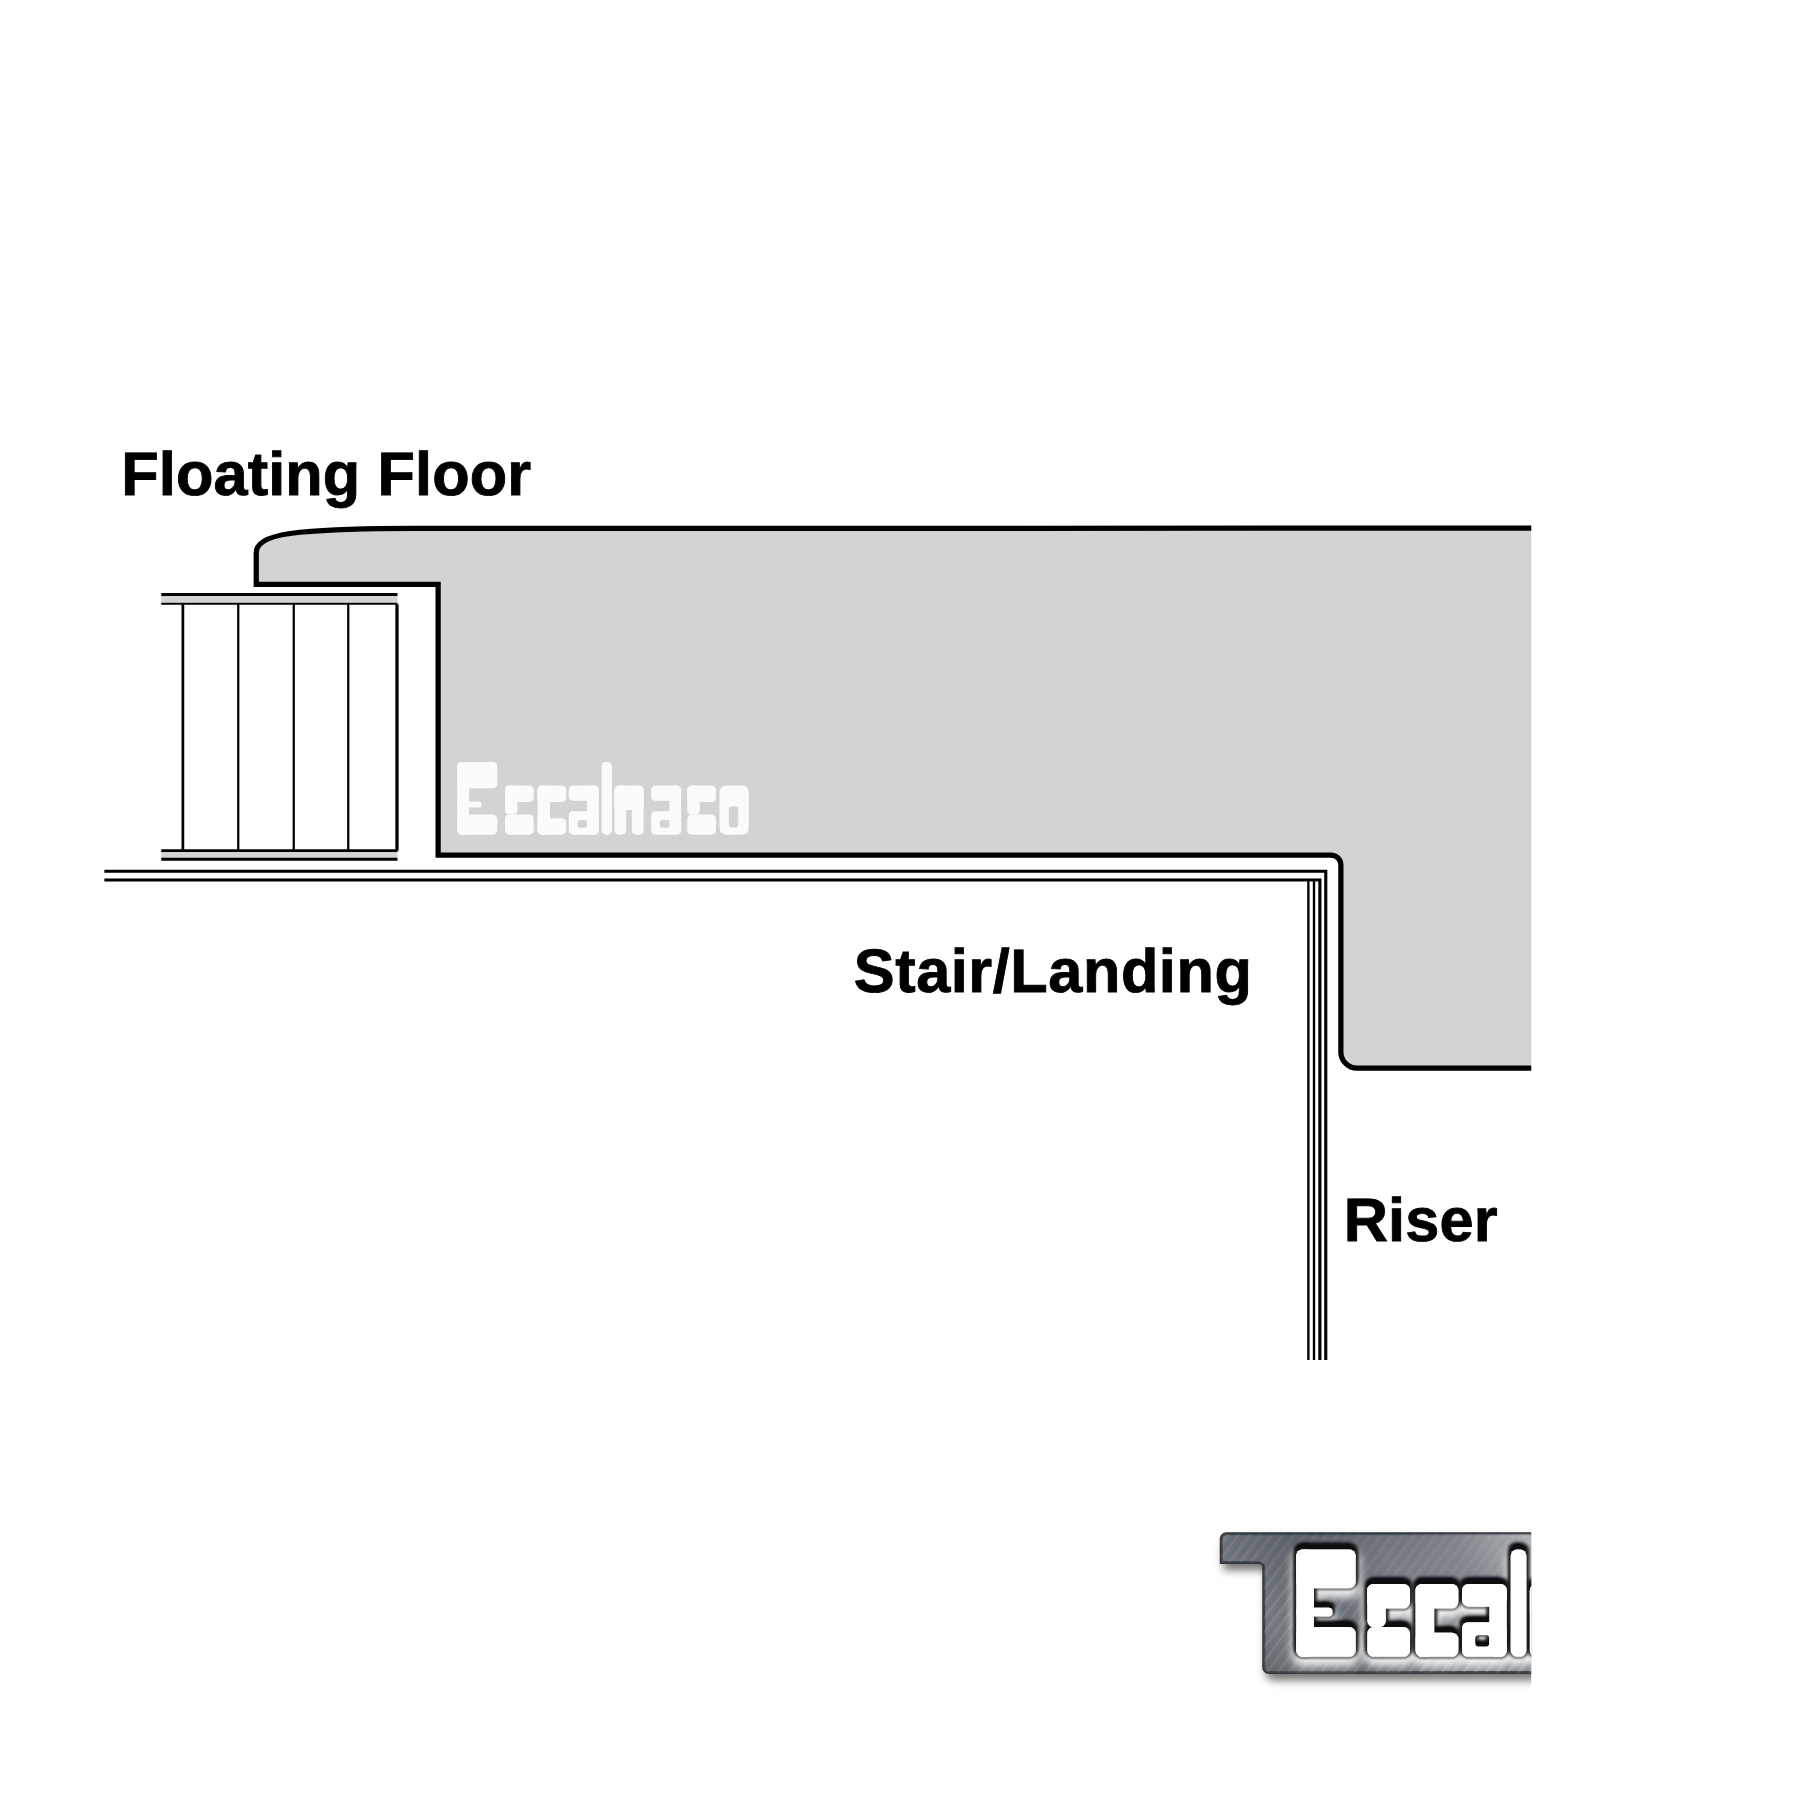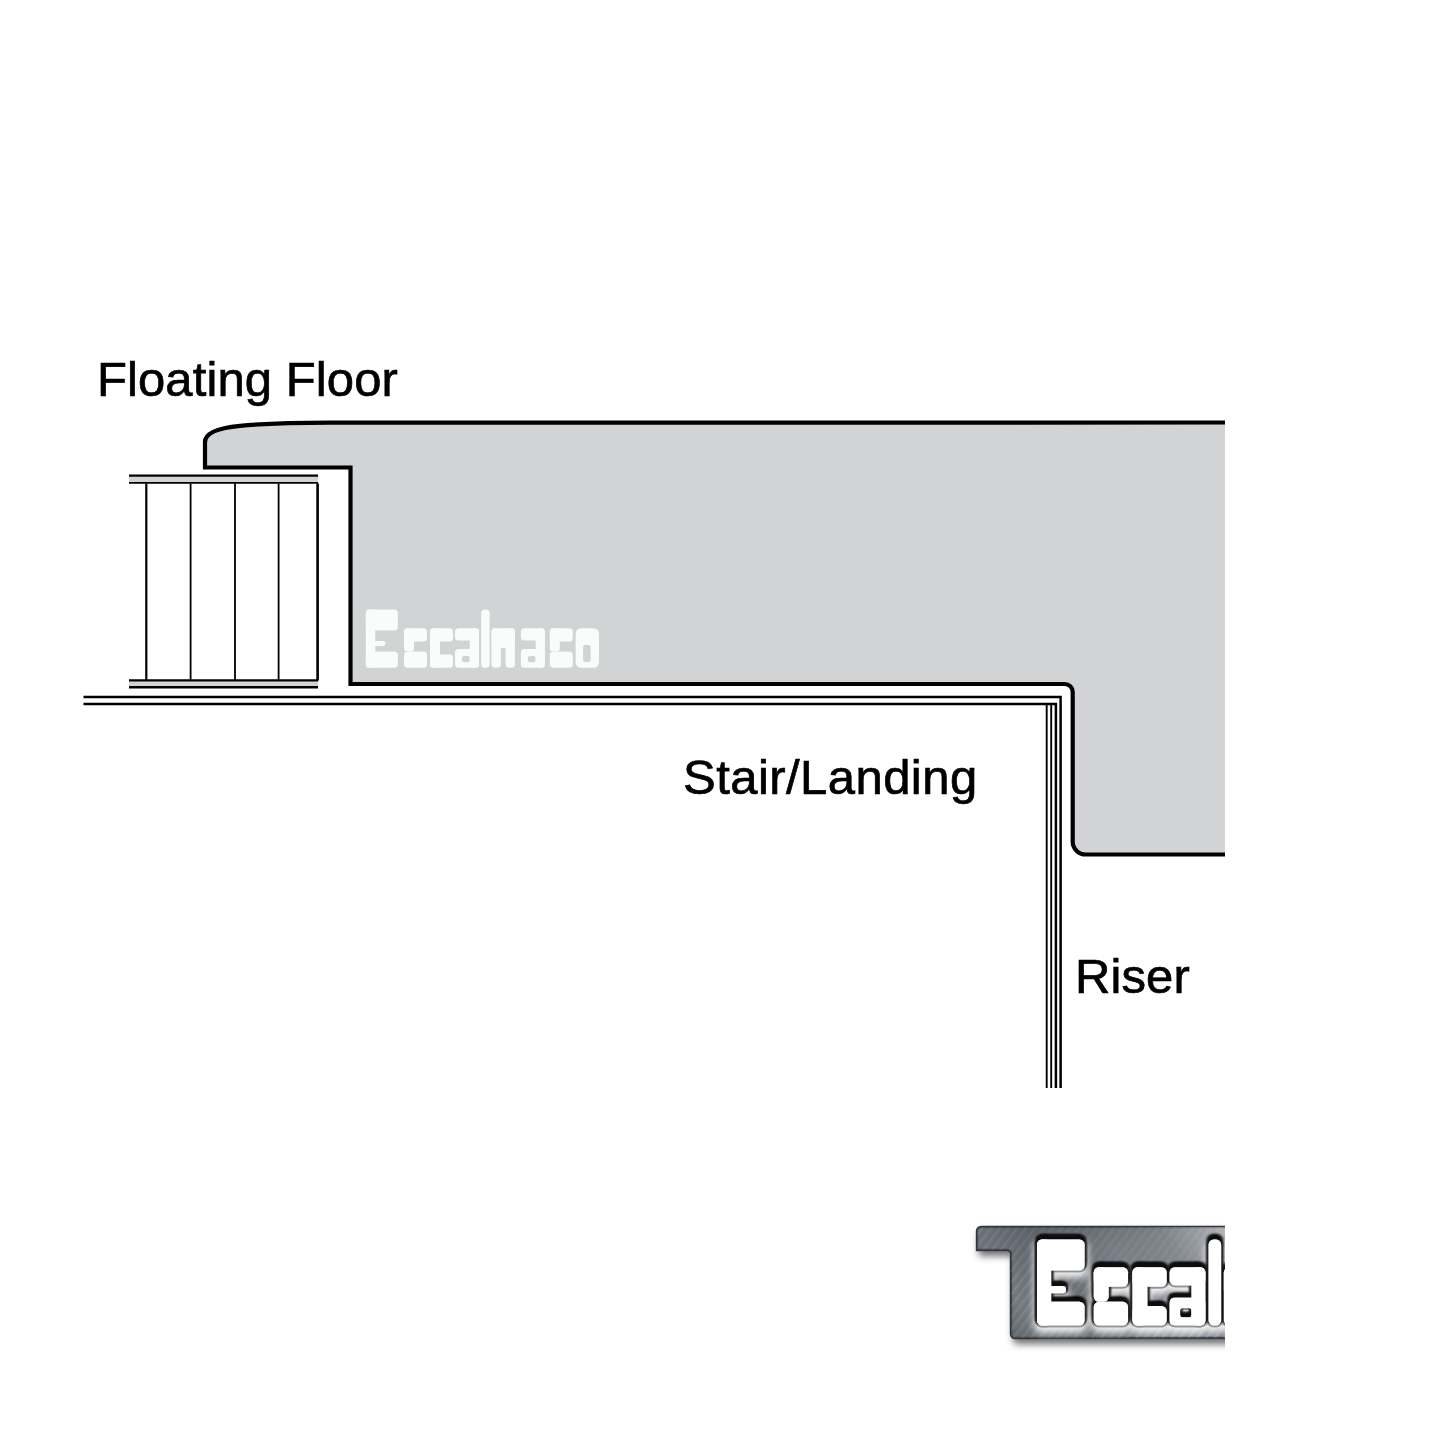--- a/index.html
+++ b/index.html
@@ -1,17 +1,17 @@
 <!DOCTYPE html>
 <html><head>
 <meta charset="utf-8">
 <style>
   html,body{margin:0;padding:0;background:#ffffff;}
   #canvas{position:relative;width:1225px;height:1445px;background:#ffffff;overflow:hidden;
-          font-family:"Liberation Sans", sans-serif;}
+          font-family:"Liberation Sans", sans-serif;font-weight:bold;}
   svg{position:absolute;left:0;top:0;}
 </style>
 </head>
 <body>
 <div id="canvas">
 <svg width="1445" height="1445" viewBox="0 0 1445 1445">
   <defs>
 
     <g id="wm">
 

